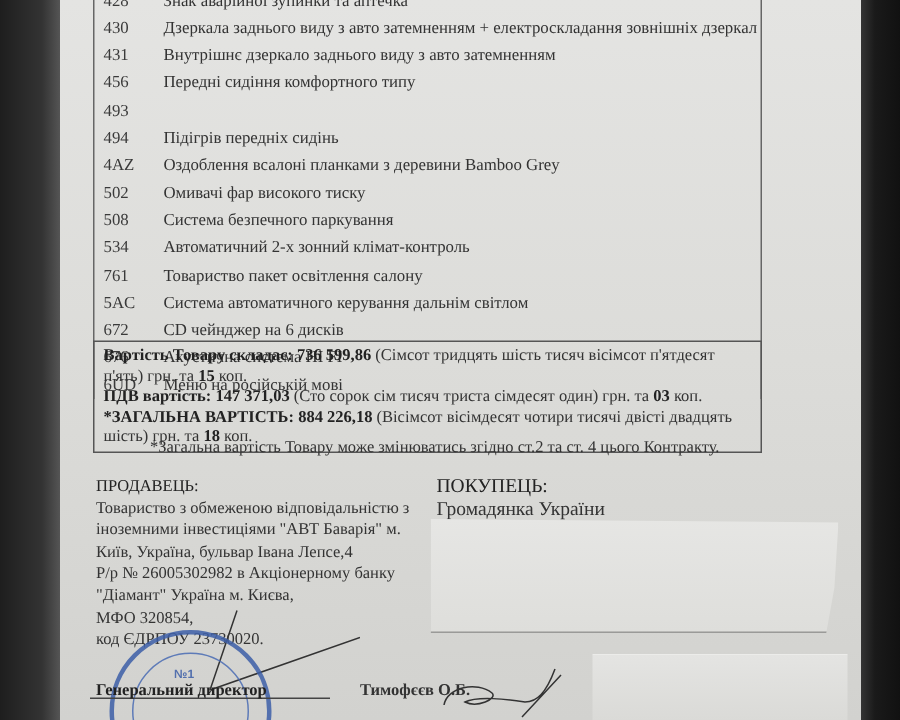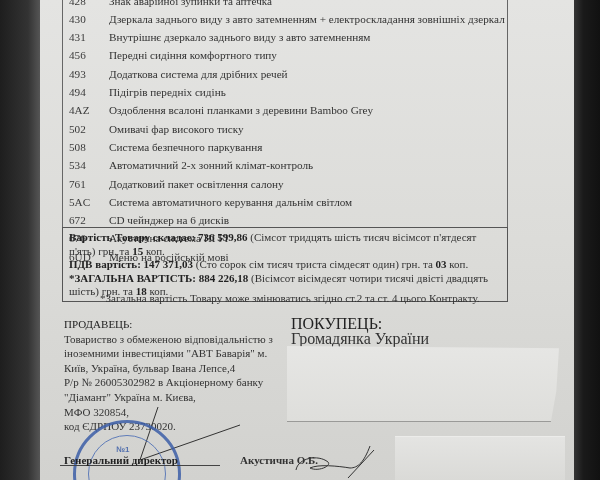--- a/index.html
+++ b/index.html
@@ -47,21 +47,21 @@
       padding-left: 36px;
     }
 
     .seller {
       position: absolute; left: 24px; top: 317px; width: 240px;
       font-size: 11px; line-height: 14.6px; color: #333;
     }
     .seller .heading, .buyer .heading { font-weight: normal; color: #222; }
     .buyer {
       position: absolute; left: 251px; top: 317px; width: 260px;
-      font-size: 16px; line-height: 14.6px; color: #333;
+      font-size: 13px; line-height: 14.6px; color: #333;
     }
     .redact1 {
       position: absolute; left: 247px; top: 346px; width: 272px; height: 76px;
       background: linear-gradient(180deg, #e6e6e4 0%, #dededb 100%);
       border-bottom: 1px solid #9a9a98;
       box-shadow: 0 1px 1px rgba(0,0,0,0.15);
       clip-path: polygon(0 0, 100% 3%, 99% 60%, 97% 100%, 0 100%);
     }
     .redact2 {
       position: absolute; left: 355px; top: 436px; width: 170px; height: 44px;
@@ -121,21 +121,20 @@
         <div class="opt-row">
           <span class="opt-code">431</span>
           <span class="opt-desc">Внутрішнє дзеркало заднього виду з авто затемненням</span>
         </div>
         <div class="opt-row">
           <span class="opt-code">456</span>
           <span class="opt-desc">Передні сидіння комфортного типу</span>
         </div>
         <div class="opt-row">
           <span class="opt-code">493</span>
-          <span class="opt-desc">Додаткова система для дрібних речей</span>
         </div>
         <div class="opt-row">
           <span class="opt-code">494</span>
           <span class="opt-desc">Підігрів передніх сидінь</span>
         </div>
         <div class="opt-row">
           <span class="opt-code">4AZ</span>
           <span class="opt-desc">Оздоблення всалоні планками з деревини Bamboo Grey</span>
         </div>
         <div class="opt-row">
@@ -145,21 +144,21 @@
         <div class="opt-row">
           <span class="opt-code">508</span>
           <span class="opt-desc">Система безпечного паркування</span>
         </div>
         <div class="opt-row">
           <span class="opt-code">534</span>
           <span class="opt-desc">Автоматичний 2-х зонний клімат-контроль</span>
         </div>
         <div class="opt-row">
           <span class="opt-code">761</span>
-          <span class="opt-desc">Додатковий пакет освітлення салону</span>
+          <span class="opt-desc">Товариство пакет освітлення салону</span>
         </div>
         <div class="opt-row">
           <span class="opt-code">5AC</span>
           <span class="opt-desc">Система автоматичного керування дальнім світлом</span>
         </div>
         <div class="opt-row">
           <span class="opt-code">672</span>
           <span class="opt-desc">CD чейнджер на 6 дисків</span>
         </div>
         <div class="opt-row">
@@ -222,20 +221,20 @@
     </svg>
 
     <div class="stamp">
       <div class="stamp-inner"></div>
       <div class="stamp-num">№1</div>
       <div class="stamp-text">АВТ-БАВАРІЯ</div>
     </div>
 
     <div class="sign-line"></div>
     <div class="director">Генеральний директор</div>
-    <div class="signer-name">Акустична О.Б.</div>
+    <div class="signer-name">Тимофєєв О.Б.</div>
 
     <svg class="signature" viewBox="0 0 90 40">
       <path d="M8 30 C 10 18, 30 14, 40 22 C 44 26, 30 32, 22 28 C 30 24, 50 26, 62 28 C 70 28, 76 22, 82 6 M60 38 L86 10" stroke="#333" stroke-width="1" fill="none"></path>
     </svg>
 
   </div>
 </div>
 
 </body></html>

